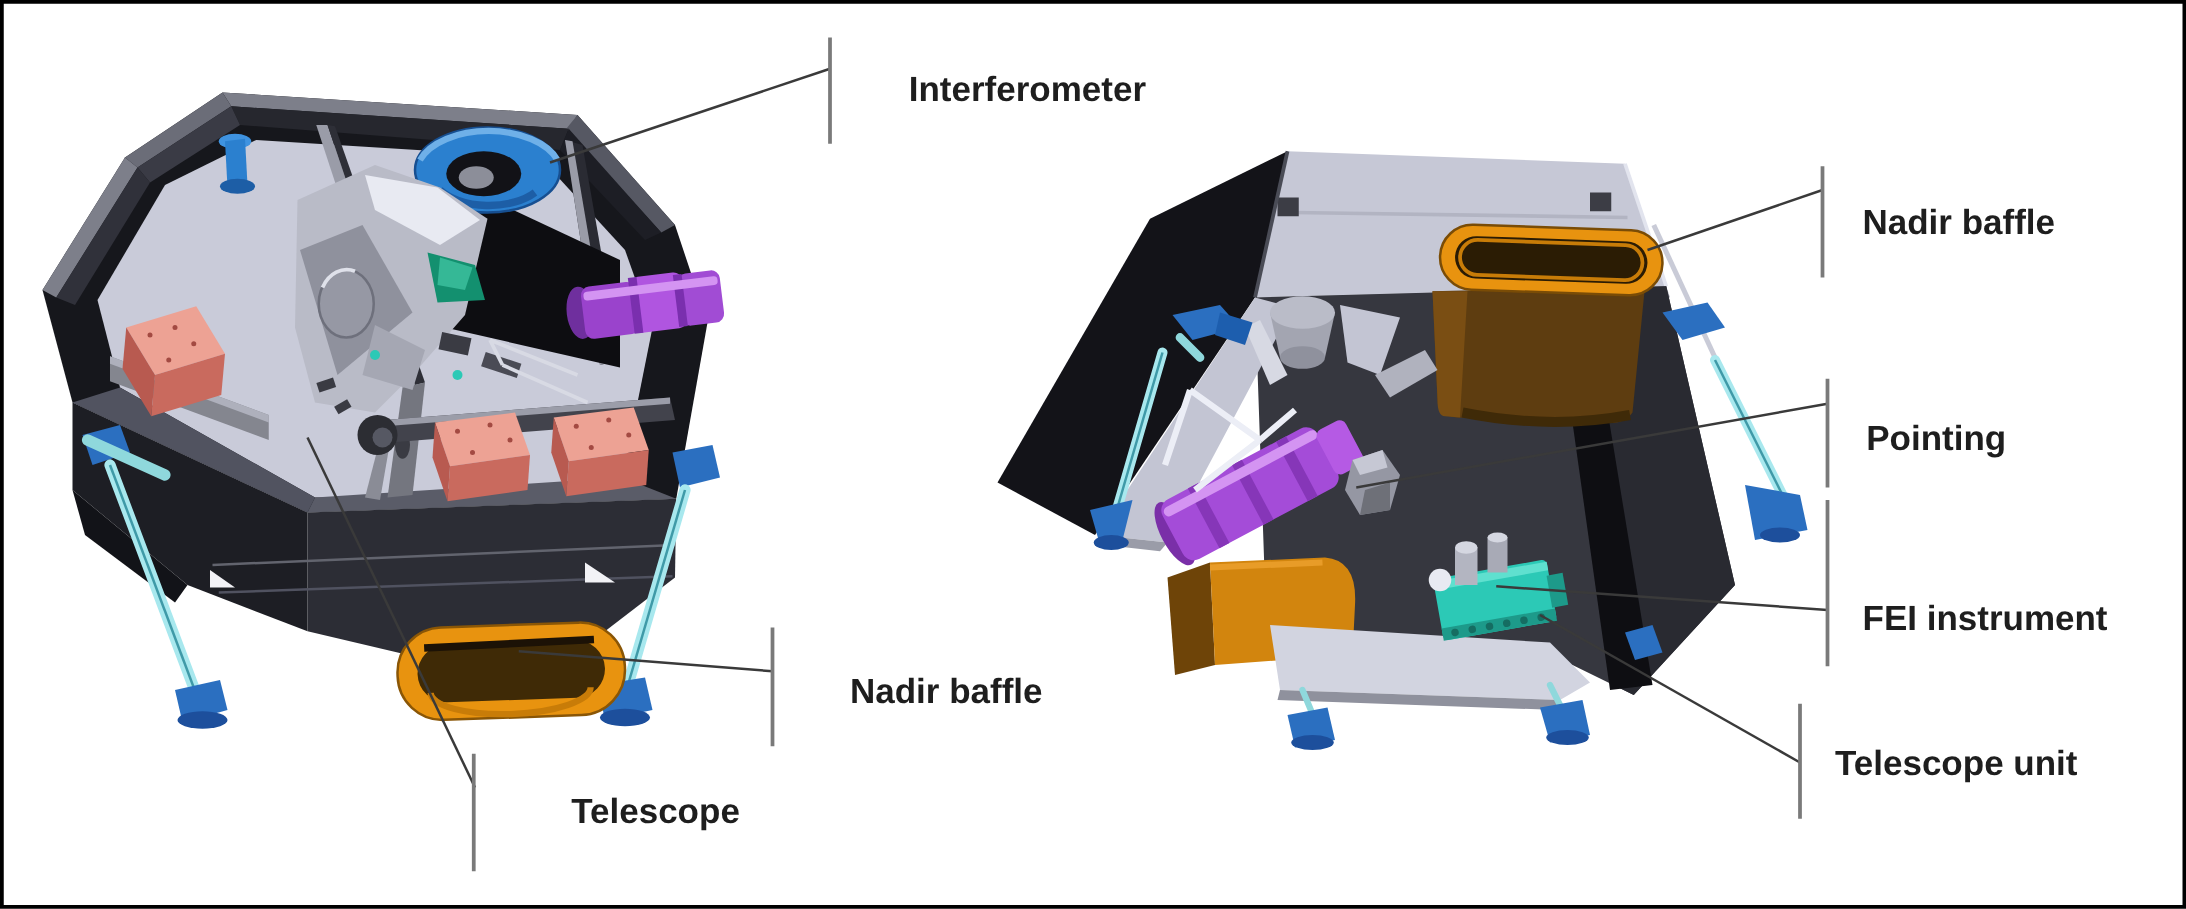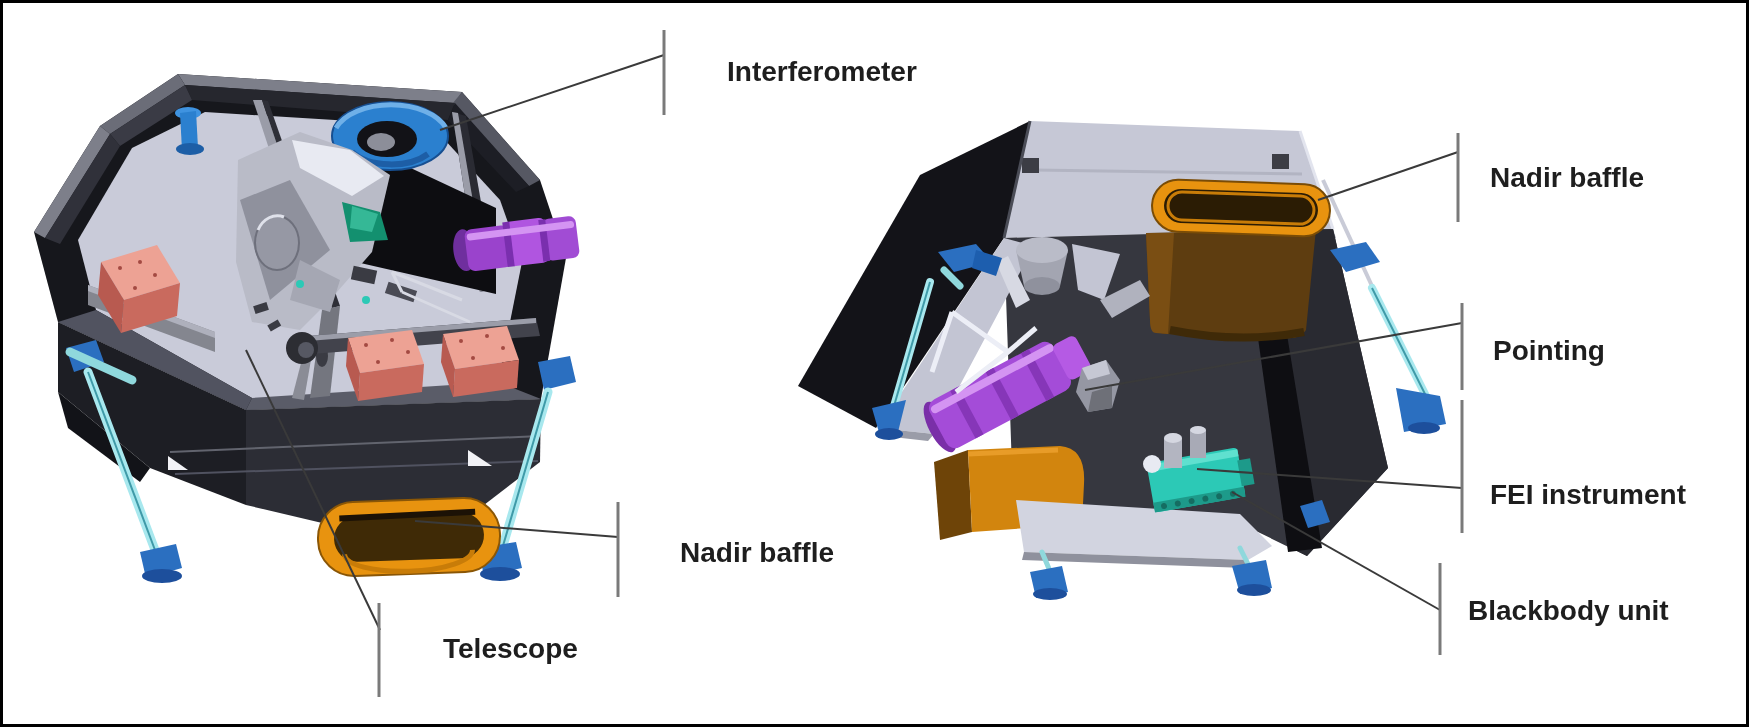--- a/index.html
+++ b/index.html
@@ -11,21 +11,21 @@
     position:absolute;left:0;top:0;width:1749px;height:727px;
     box-sizing:border-box;border:3px solid #000;pointer-events:none;z-index:40;
   }
   .canvas{position:absolute;left:0;top:0;width:1749px;height:727px;z-index:10;}
   .label{
     position:absolute;z-index:30;color:#1e1e1e;
     font-weight:700;font-size:28px;line-height:1.15;white-space:nowrap;
   }
   #lbl-interferometer{left:727px;top:56px;}
   #lbl-nadir-left{left:680px;top:537px;}
-  #lbl-telescope{left:443px;top:633px;}
+  #lbl-telescope{left:457px;top:633px;}
   #lbl-nadir-right{left:1490px;top:162px;}
   #lbl-blackbody{left:1493px;top:335px;}
   #lbl-fei{left:1490px;top:479px;}
   #lbl-pointing{left:1468px;top:595px;}
 </style>
 </head>
 <body>
 
 <div class="frame"></div>
 
@@ -314,13 +314,13 @@
     <path d="M1440,563 V655"></path>
   </g>
 </svg>
 
 <div class="label" id="lbl-interferometer">Interferometer</div>
 <div class="label" id="lbl-nadir-left">Nadir baffle</div>
 <div class="label" id="lbl-telescope">Telescope</div>
 <div class="label" id="lbl-nadir-right">Nadir baffle</div>
 <div class="label" id="lbl-blackbody">Pointing</div>
 <div class="label" id="lbl-fei">FEI instrument</div>
-<div class="label" id="lbl-pointing">Blackbody unit</div>
+<div class="label" id="lbl-pointing">Telescope unit</div>
 
 </body></html>

